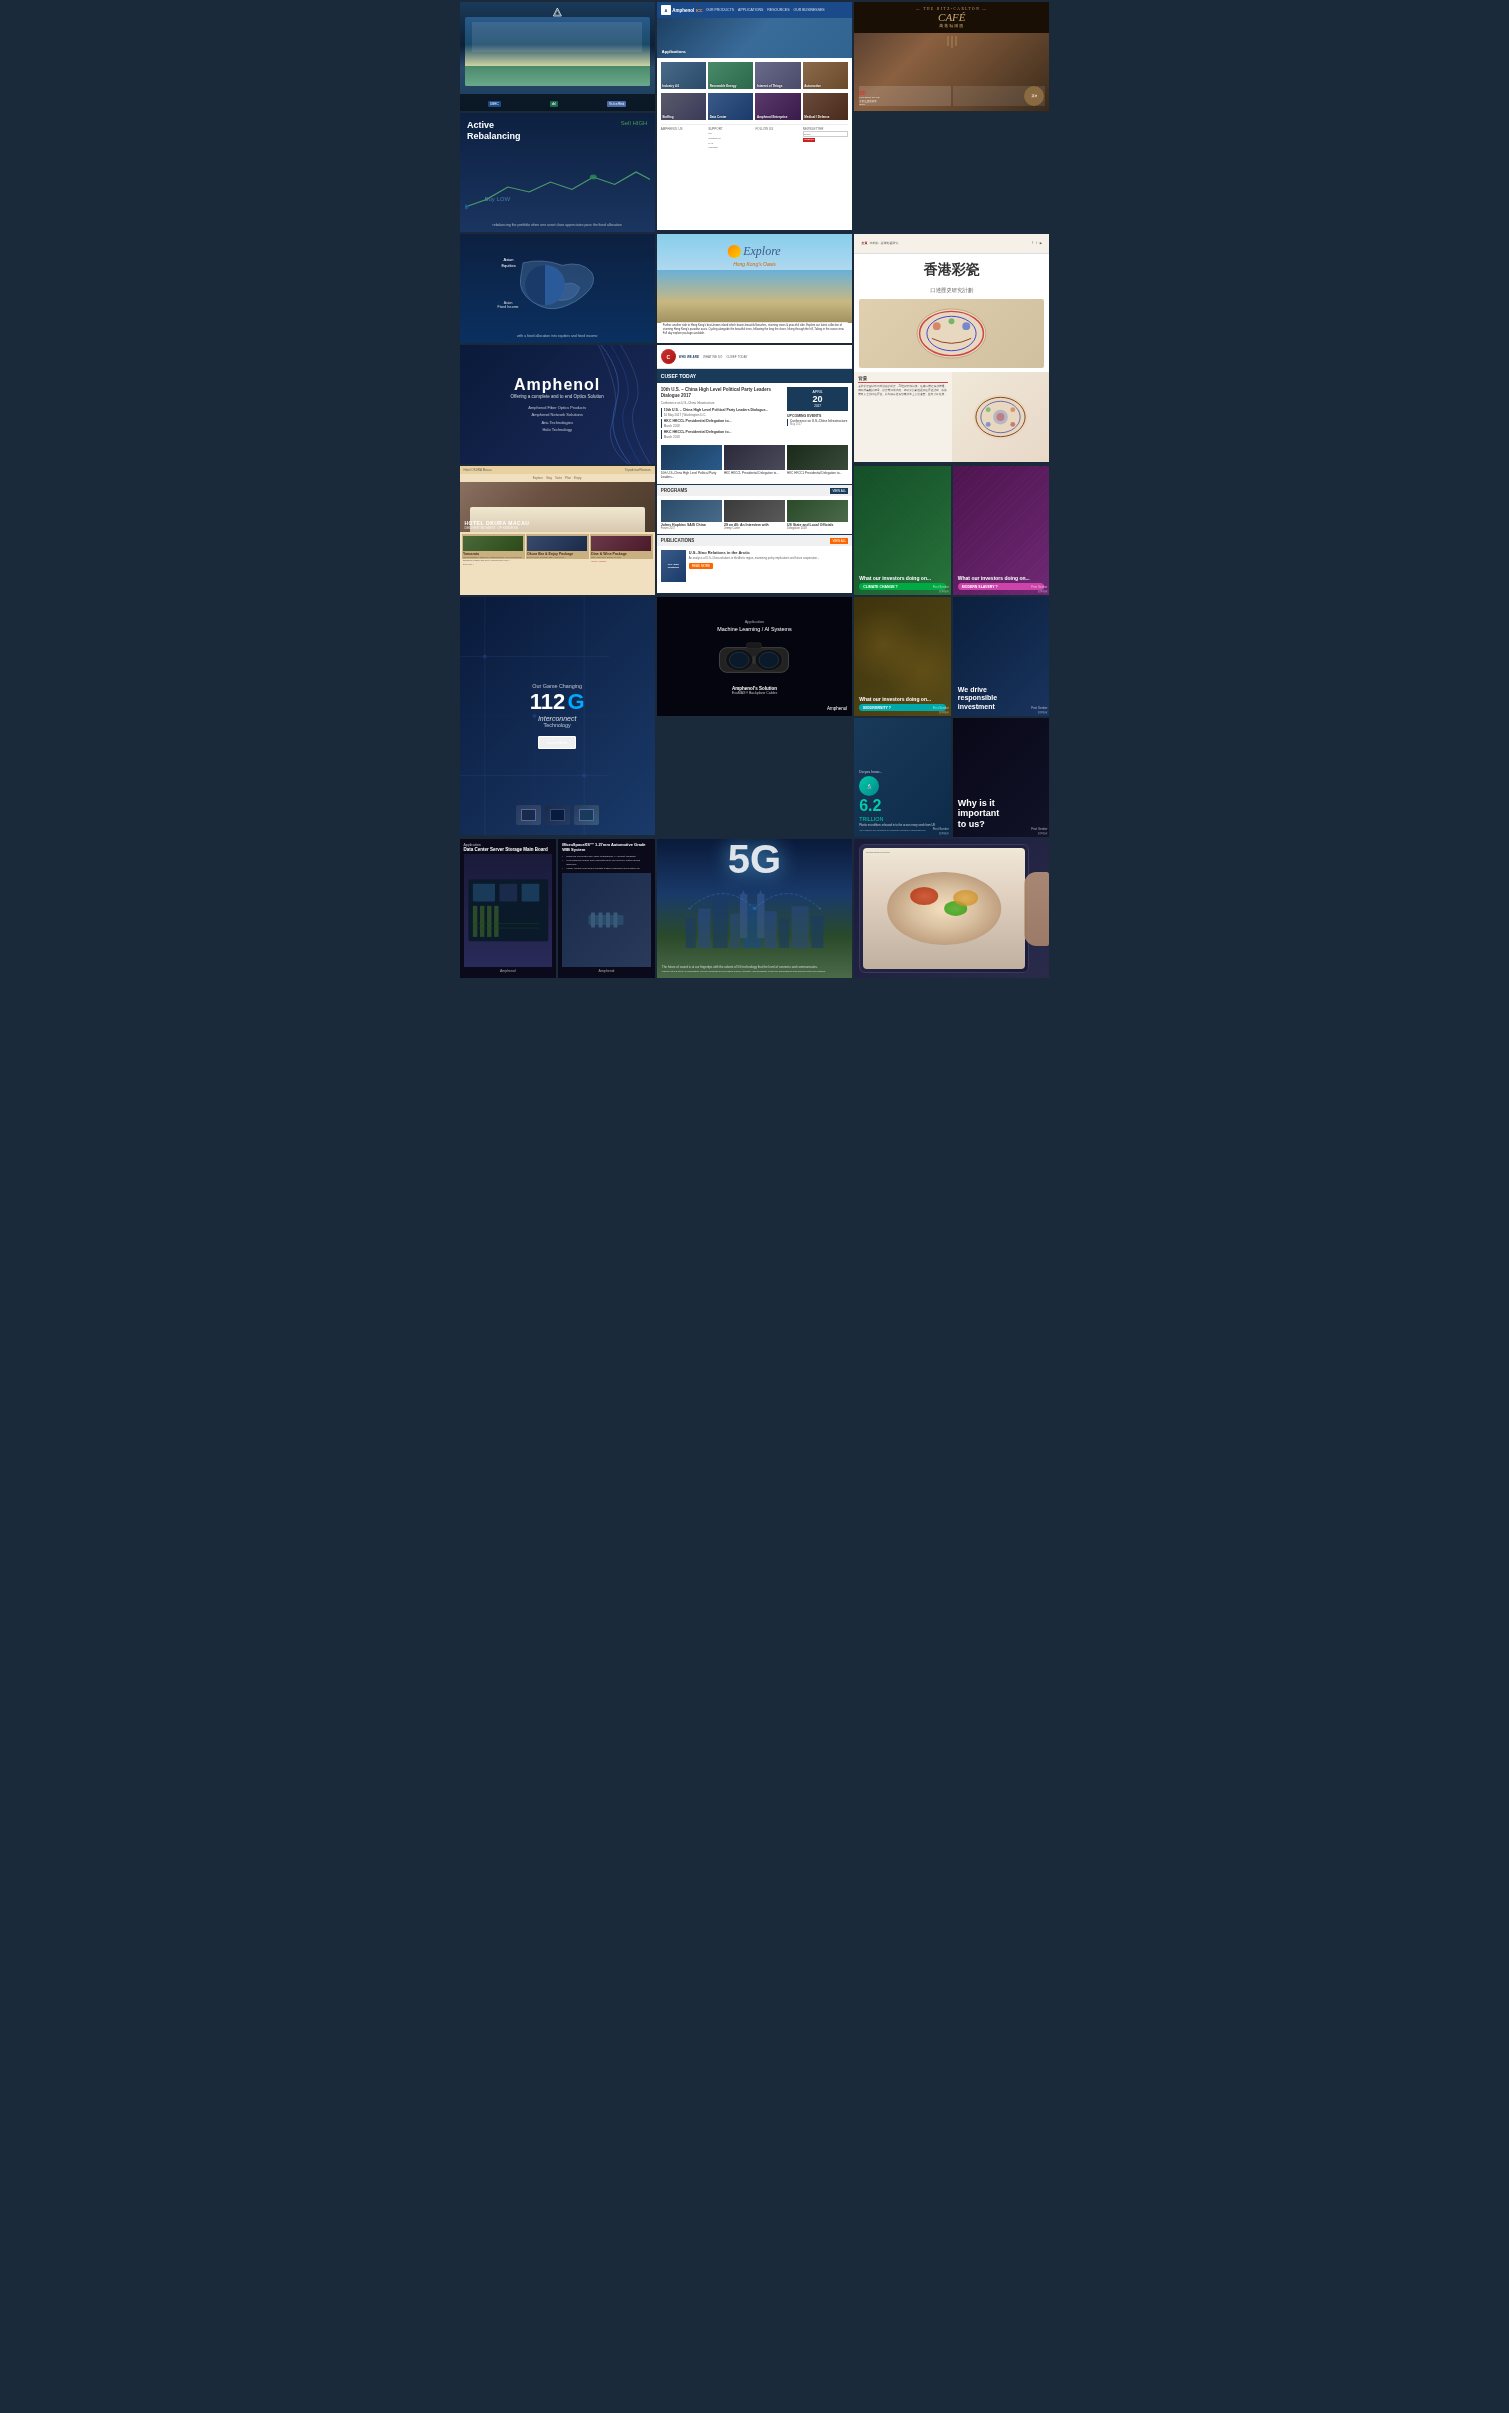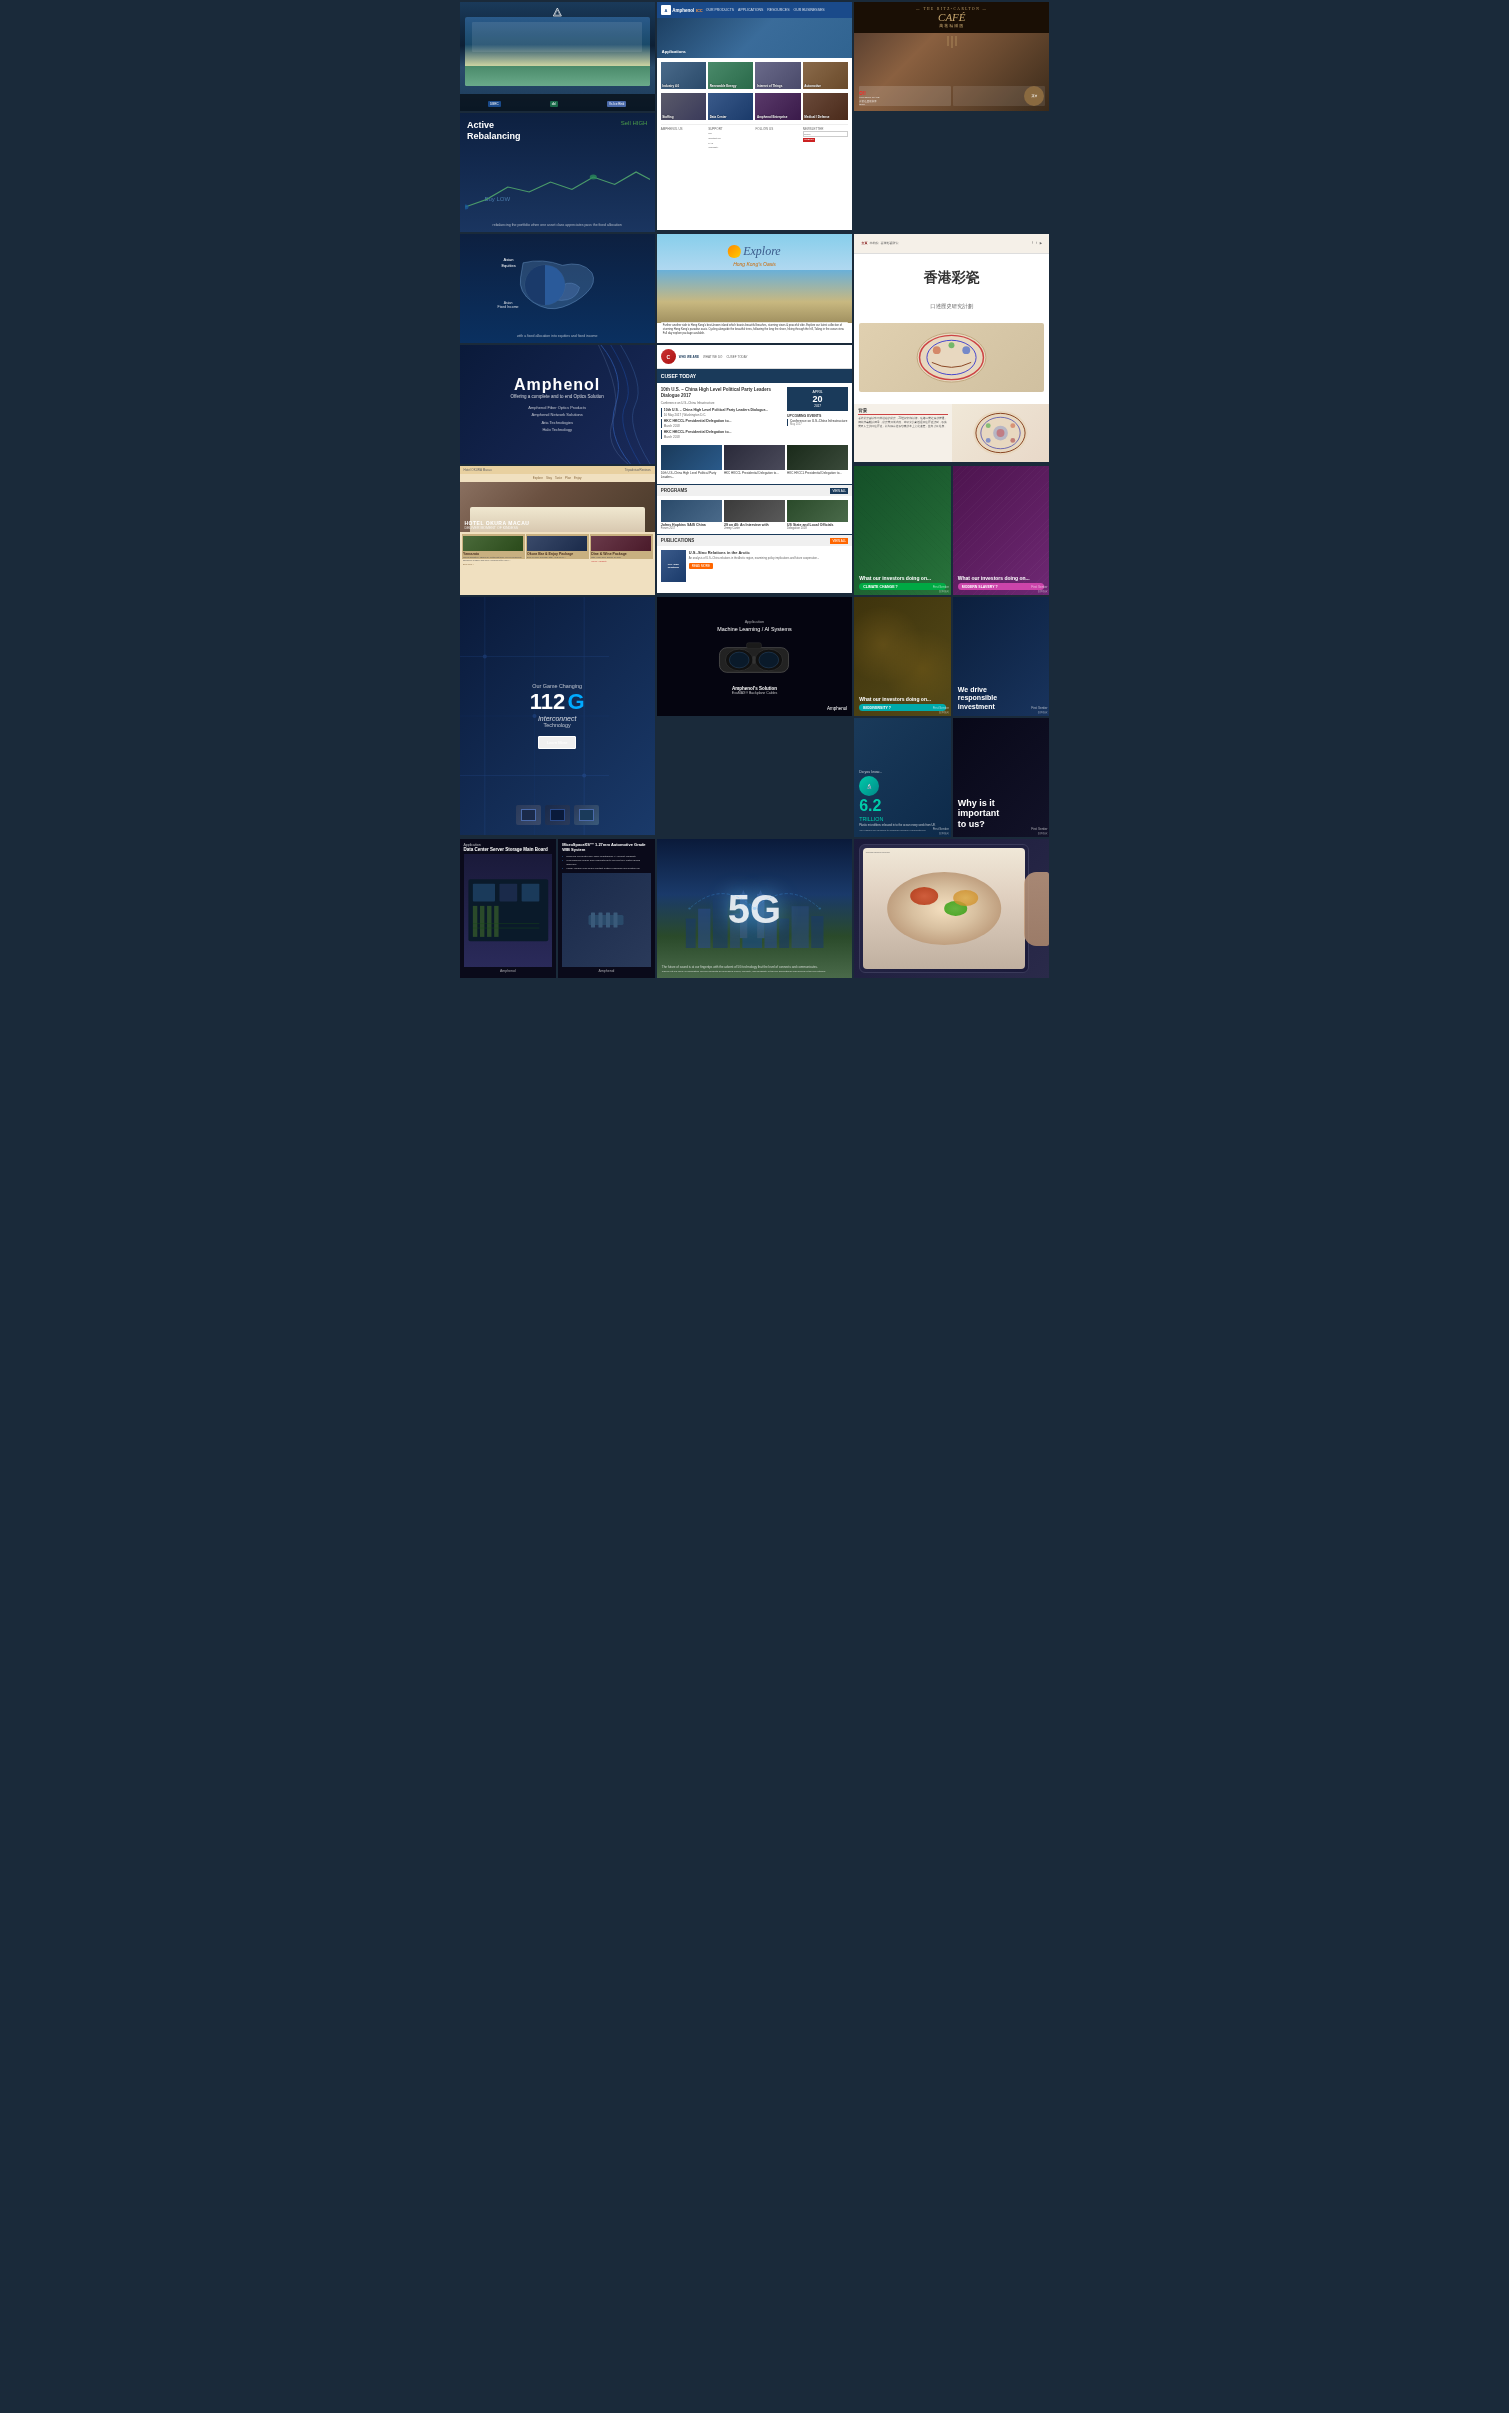--- a/index.html
+++ b/index.html
@@ -364,21 +364,20 @@
       bottom: 20px;
       background: linear-gradient(180deg, #c8e0f0 0%, #90c8e8 30%, #e8d0a0 70%, #c8b080 100%);
     }
 
     
     .porcelain-content {
       height: 100%;
       background: white;
       display: flex;
       flex-direction: column;
-      gap: 8px;
     }
 
     .porcelain-header {
       background: #f5f0e8;
       padding: 7.4px;
       display: flex;
       justify-content: space-between;
       align-items: center;
       border-bottom: 0.5px solid #ddd;
     }
@@ -1666,21 +1665,21 @@
           <rect x="225" y="35" width="35" height="85" fill="#2a4a7a"></rect>
           <rect x="265" y="55" width="25" height="65" fill="#1a3a6a"></rect>
 
           <rect x="120" y="10" width="15" height="90" fill="#3a5a9a"></rect>
           <polygon points="127,2 120,20 134,20" fill="#3a5a9a"></polygon>
           <rect x="155" y="10" width="15" height="90" fill="#3a5a9a"></rect>
           <polygon points="162,2 155,20 169,20" fill="#3a5a9a"></polygon>
         </svg>
       </div>
 
-      <div style="position:absolute; inset:0; display:flex; align-items:center; justify-content:center;">
+      <div style="position:absolute; inset:0; display:flex; align-items:flex-start; justify-content:center;">
         <div style="font-size:40px; font-weight:bold; color:rgba(255,255,255,0.85); text-shadow:0 0 20px rgba(100,200,255,0.8); line-height:1;">5G</div>
       </div>
 
       <div style="position:absolute; inset:0; opacity:0.3;">
         <svg viewBox="0 0 300 280" width="100%" height="100%" preserveAspectRatio="none">
           <path d="M150,140 Q200,80 250,140" fill="none" stroke="#44aaff" stroke-width="1.5" stroke-dasharray="5,3"></path>
           <path d="M150,140 Q100,80 50,140" fill="none" stroke="#44aaff" stroke-width="1.5" stroke-dasharray="5,3"></path>
           <circle cx="150" cy="140" r="3" fill="#44aaff"></circle>
           <circle cx="250" cy="140" r="2" fill="#44aaff"></circle>
           <circle cx="50" cy="140" r="2" fill="#44aaff"></circle>

